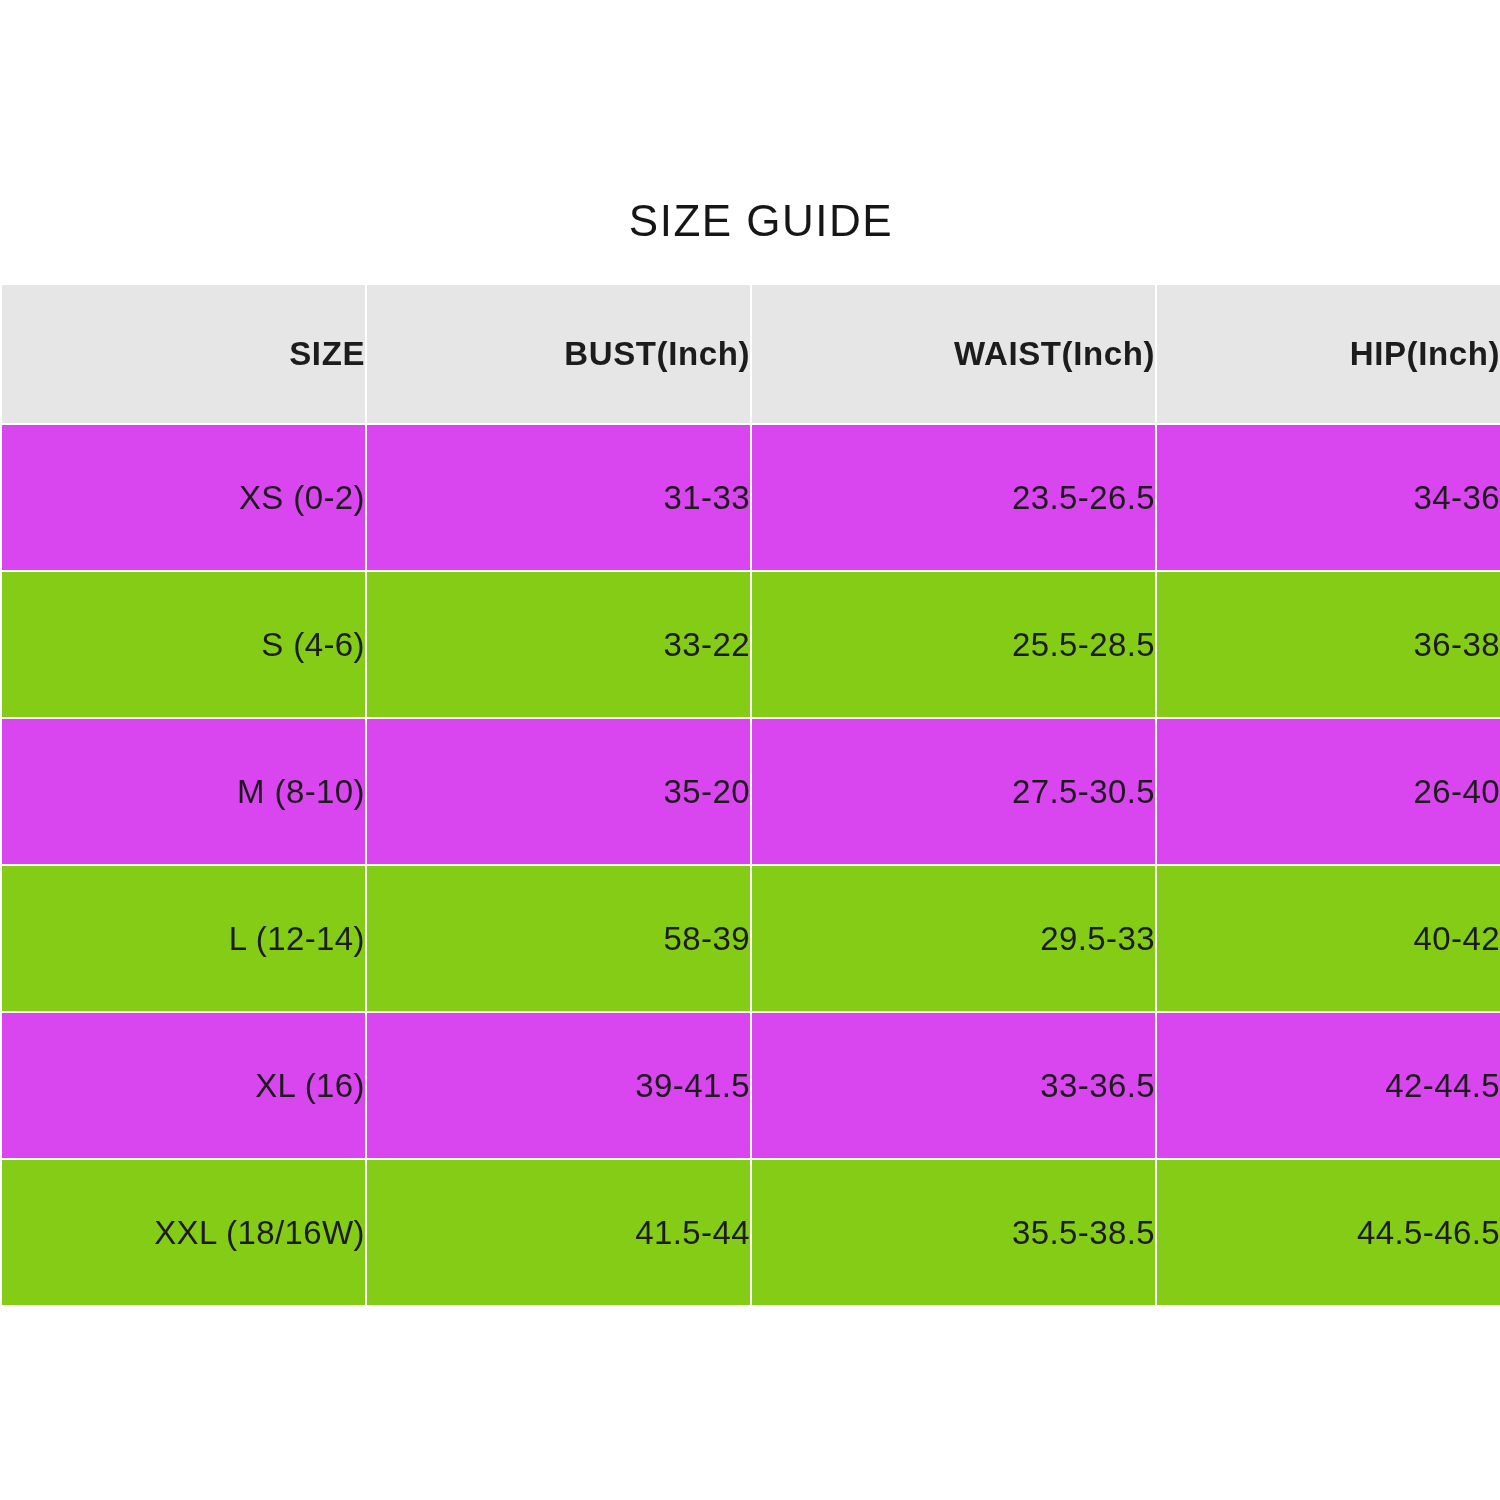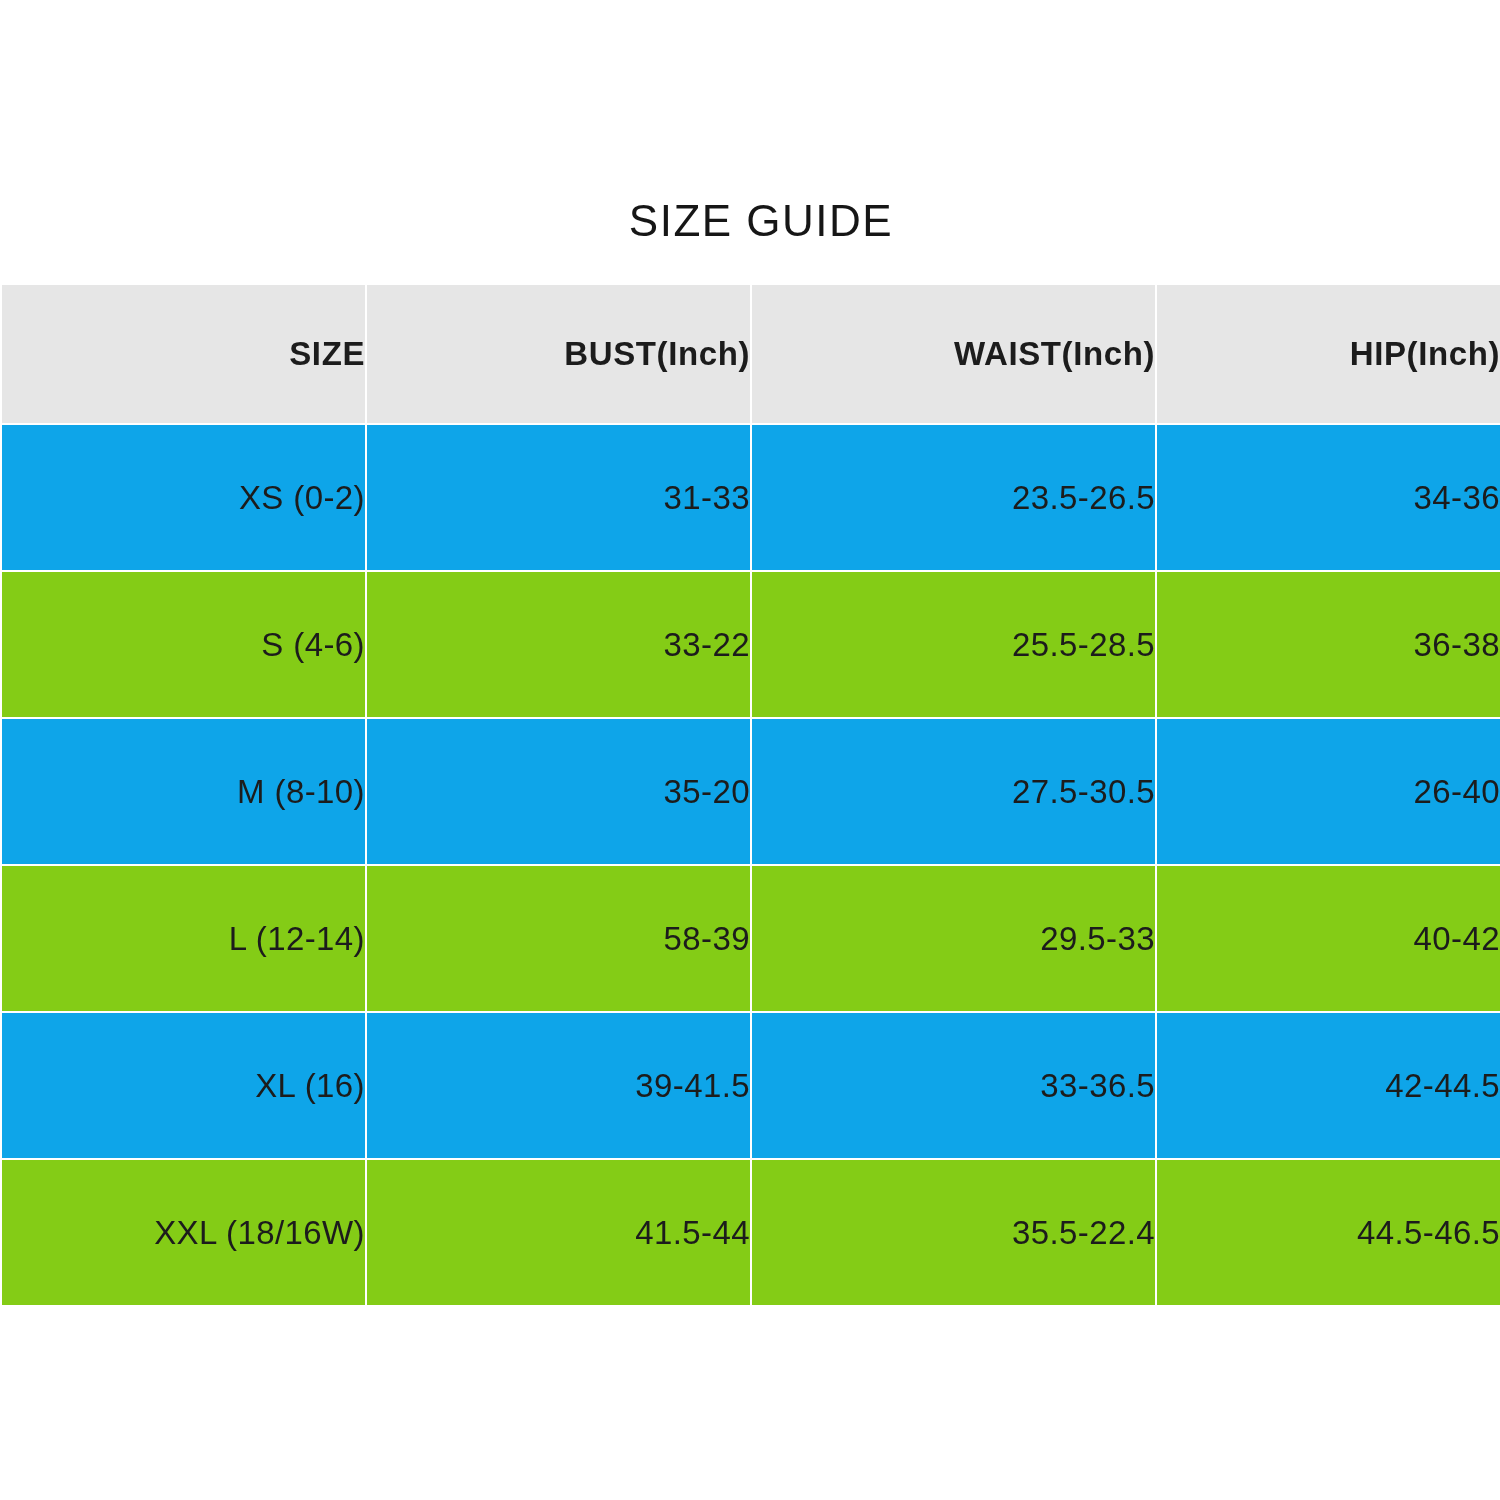--- a/index.html
+++ b/index.html
@@ -61,21 +61,21 @@
     letter-spacing: 0.4px;
   }
   table.size-table thead th {
     background: #e6e6e6;
     font-weight: 700;
     font-size: 33px;
     letter-spacing: 0.6px;
     height: 138px;
   }
   table.size-table tbody tr.odd td {
-    background: #0ea5e9;
+    background: #d946ef;
   }
   table.size-table tbody tr.even td {
     background: #84cc16;
   }
   table.size-table td.size-cell {
     font-weight: 400;
   }
 </style>
 </head>
 <body>
@@ -127,20 +127,20 @@
         </tr>
         <tr class="odd">
           <td class="size-cell">XL (16)</td>
           <td>39-41.5</td>
           <td>33-36.5</td>
           <td>42-44.5</td>
         </tr>
         <tr class="even">
           <td class="size-cell">XXL (18/16W)</td>
           <td>41.5-44</td>
-          <td>35.5-22.4</td>
+          <td>35.5-38.5</td>
           <td>44.5-46.5</td>
         </tr>
       </tbody>
     </table>
   </div>
 
 </div>
 
 </body></html>

